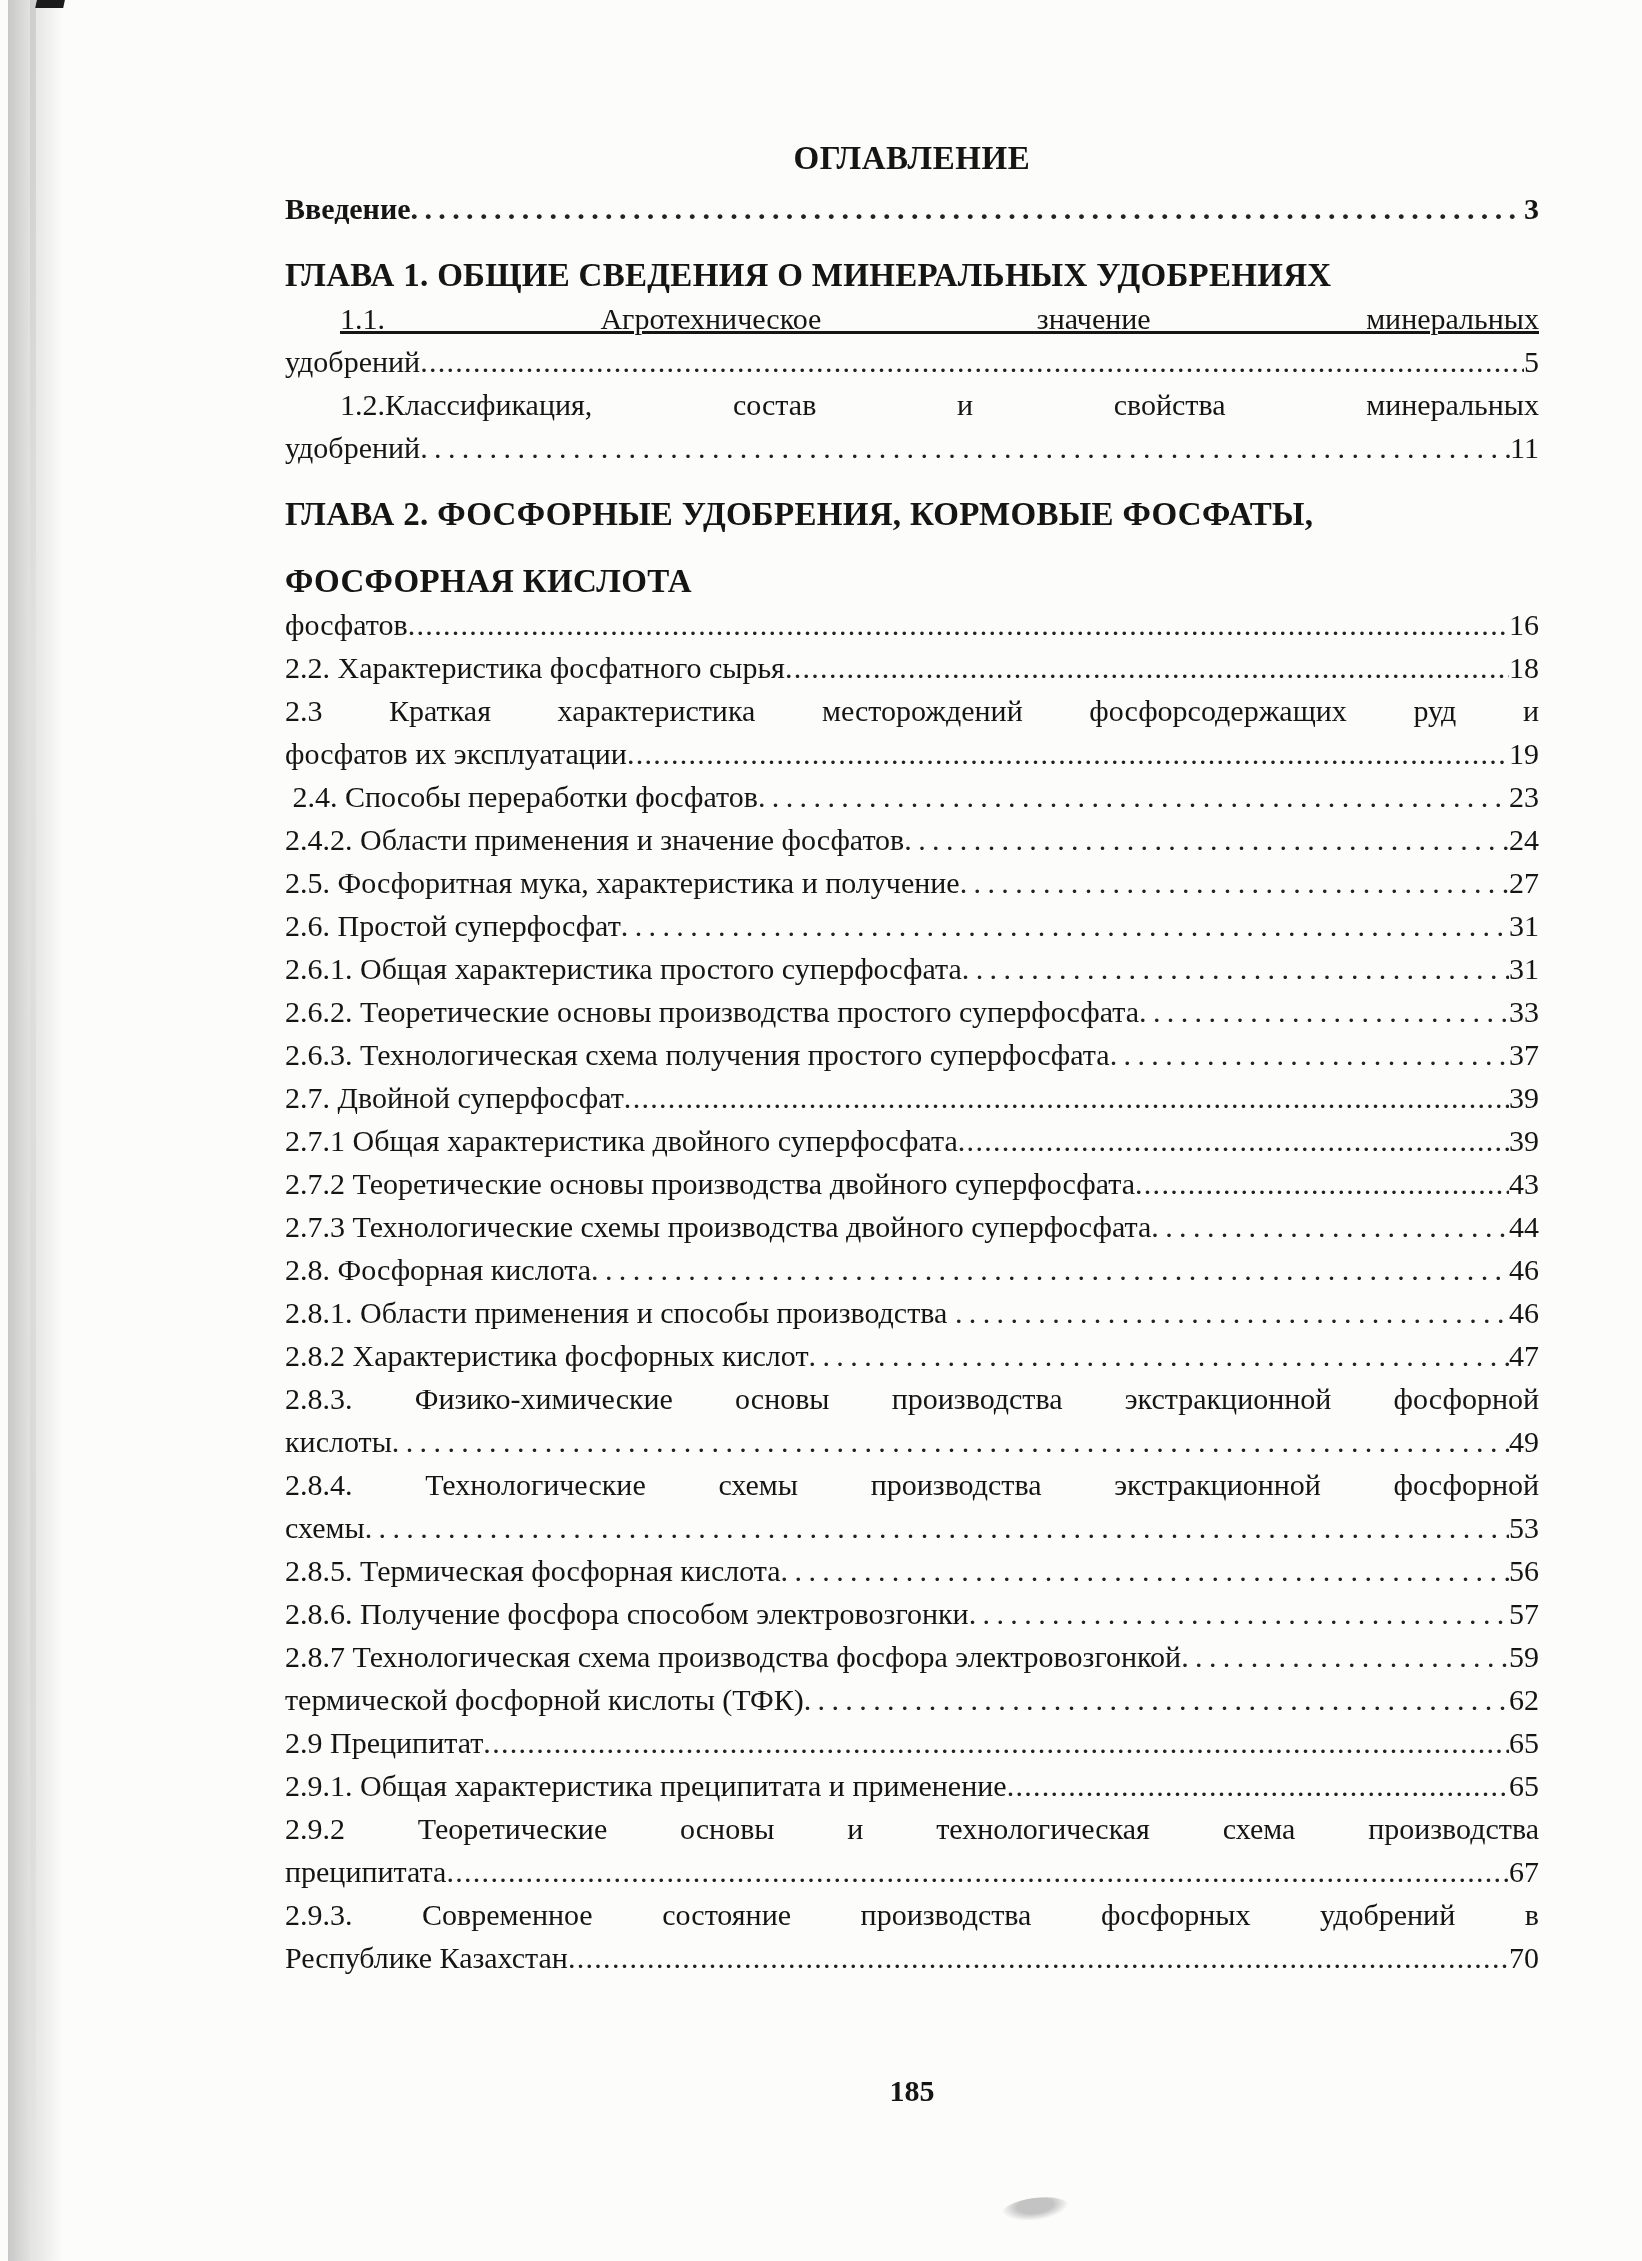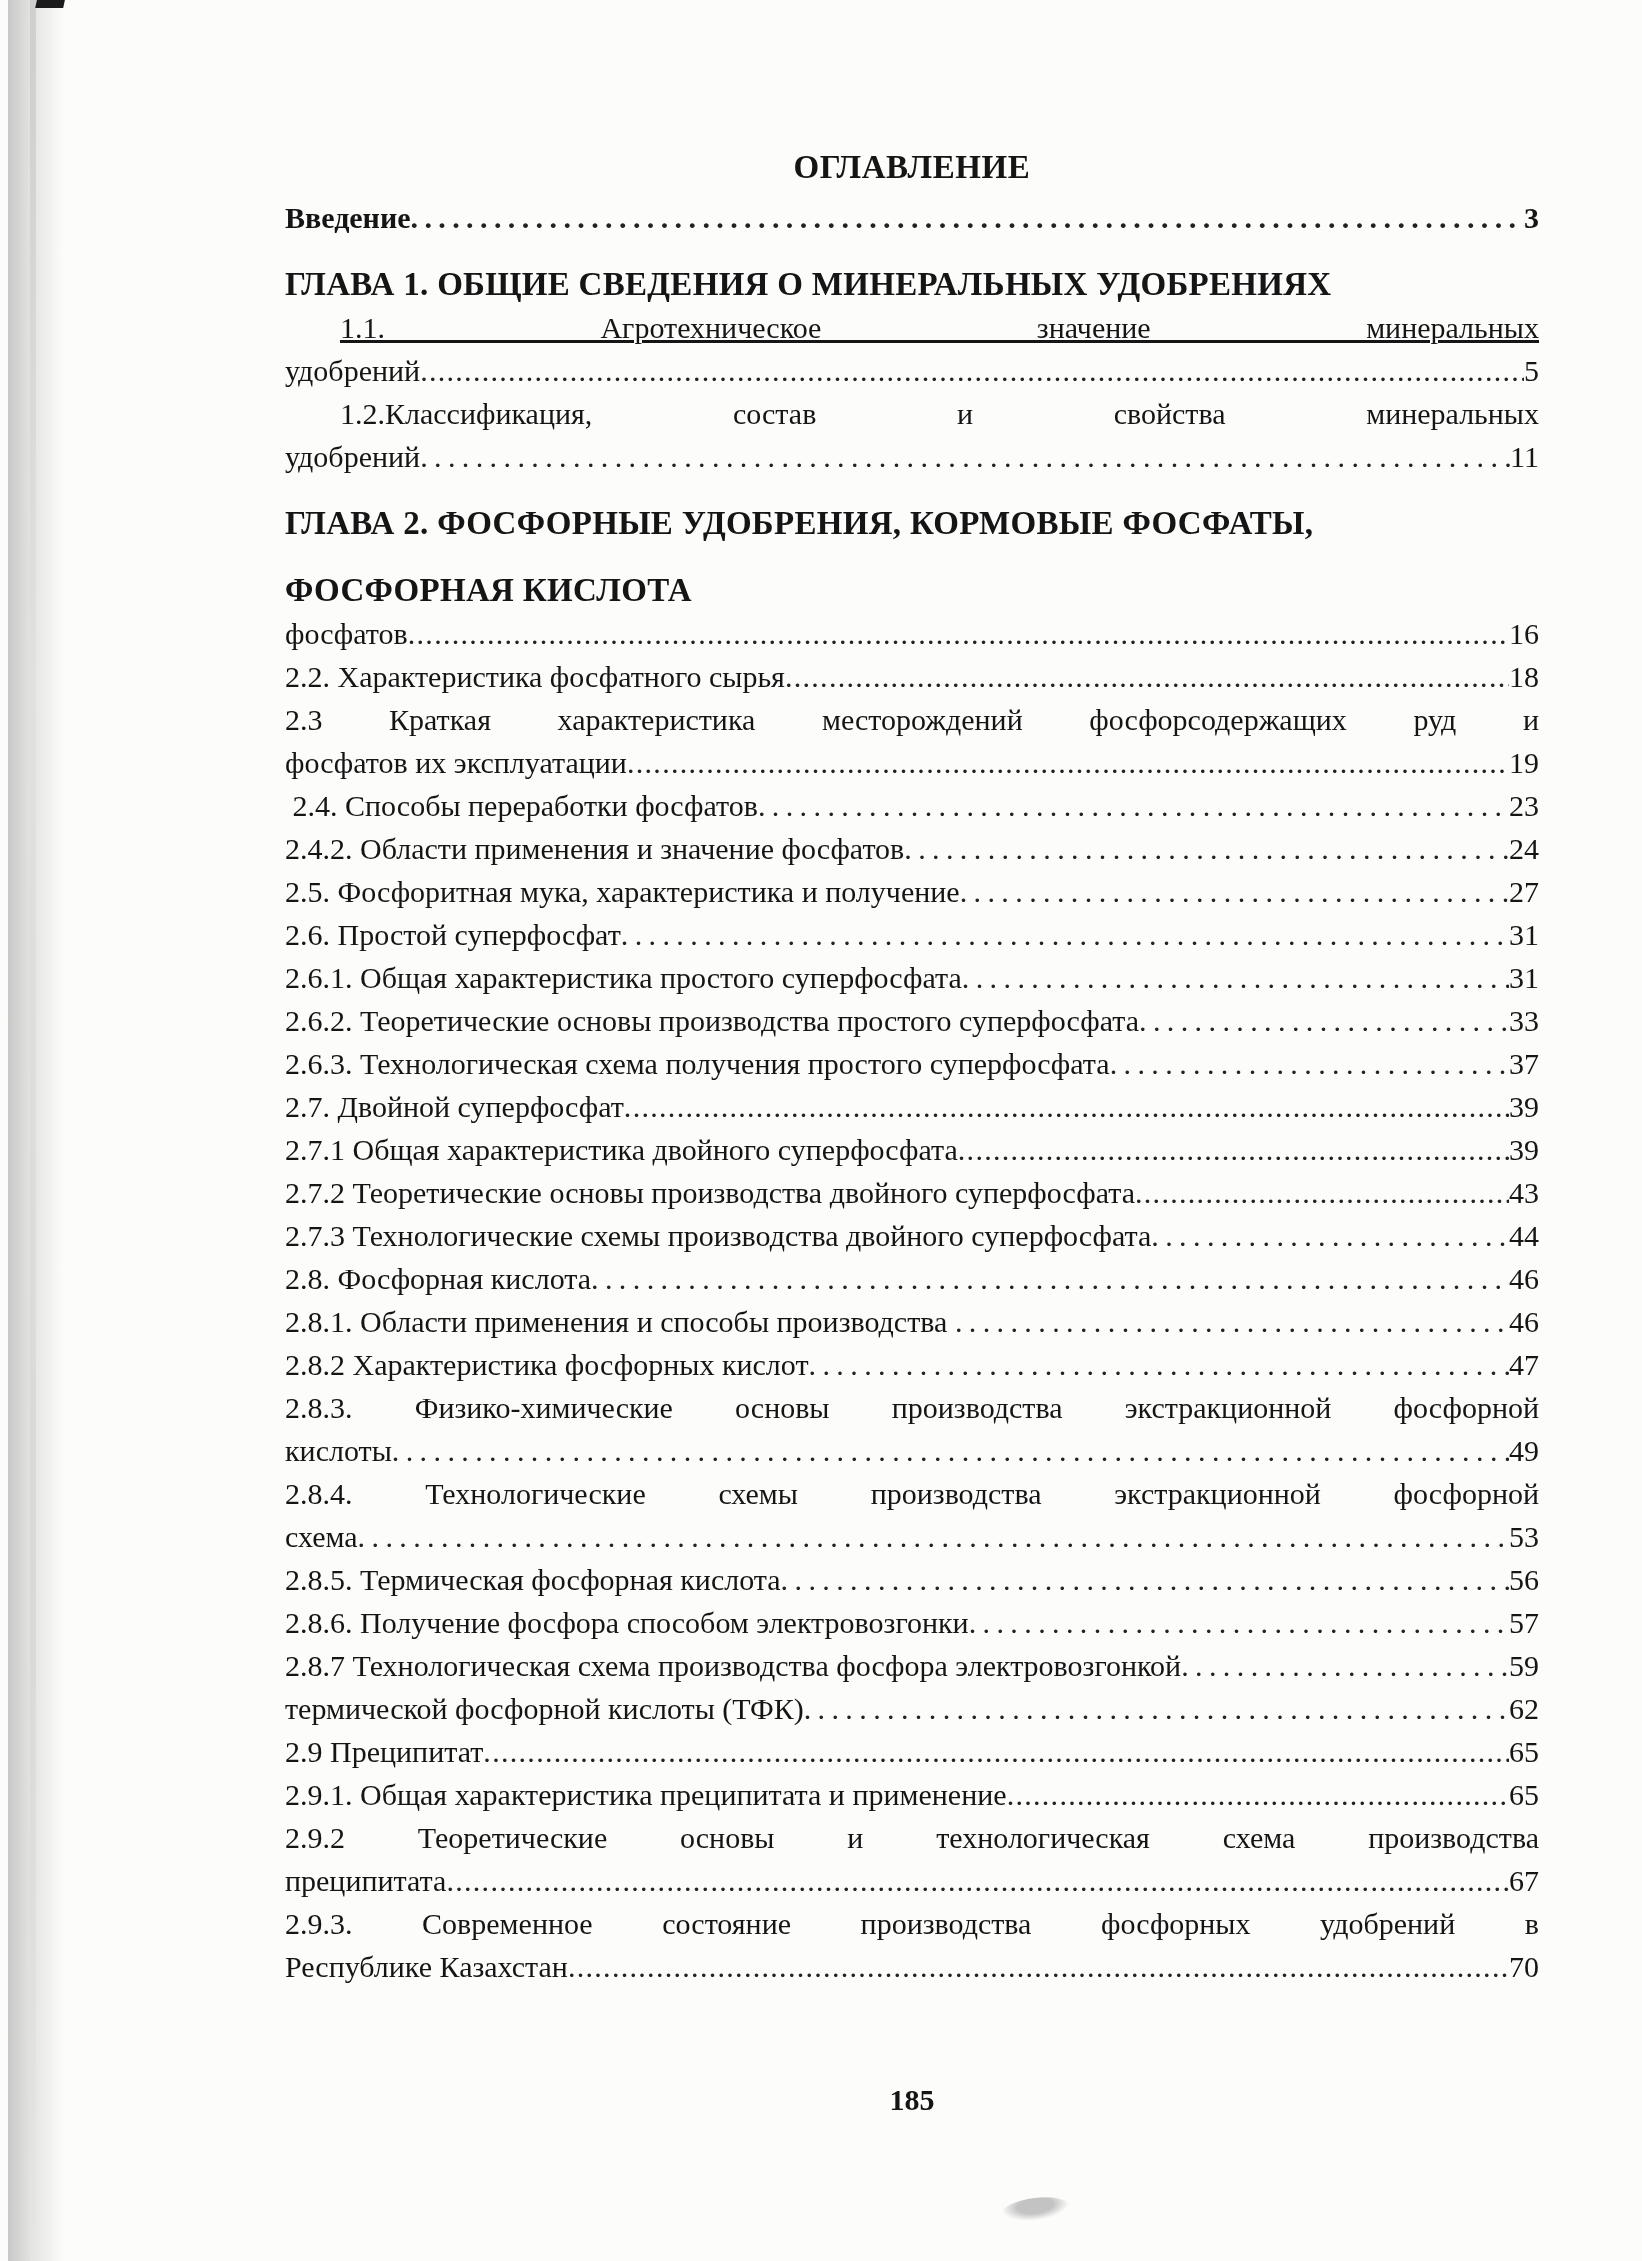--- a/index.html
+++ b/index.html
@@ -24,21 +24,21 @@
   }
   .scan-mark-top{
     position:absolute;left:36px;top:0;width:28px;height:8.4px;
     background:#1b1b1b;transform:skewX(-12deg);
   }
   .smudge{
     position:absolute;left:1002px;top:2198px;width:67px;height:22px;
     background:radial-gradient(ellipse at 50% 35%,#c3c3c3 0 38%,rgba(195,195,195,0) 72%);
     transform:rotate(-7deg);border-radius:50%;
   }
-  .content{position:absolute;left:285px;top:147px;width:1254px;}
+  .content{position:absolute;left:285px;top:138px;width:1254px;}
   .toc-title{
     margin:0;text-align:center;
     font-size:33px;font-weight:bold;letter-spacing:0.6px;line-height:41px;
   }
   .toc{margin-top:7.7px;}
   .line{
     display:flex;align-items:flex-start;
     font-size:30px;line-height:43px;height:43px;
   }
   .line .text{white-space:pre;}
@@ -206,21 +206,21 @@
     <span class="text">кислоты</span>
     <span class="leader leader-wide"></span>
     <span class="pagenum">49</span>
   </div>
         <div class="line justify">
     <span class="text">2.8.4. Технологические схемы производства экстракционной фосфорной</span>
     
     
   </div>
         <div class="line">
-    <span class="text">схема</span>
+    <span class="text">схемы</span>
     <span class="leader leader-wide"></span>
     <span class="pagenum">53</span>
   </div>
         <div class="line">
     <span class="text">2.8.5. Термическая фосфорная кислота</span>
     <span class="leader leader-wide"></span>
     <span class="pagenum">56</span>
   </div>
         <div class="line">
     <span class="text">2.8.6. Получение фосфора способом электровозгонки</span>

